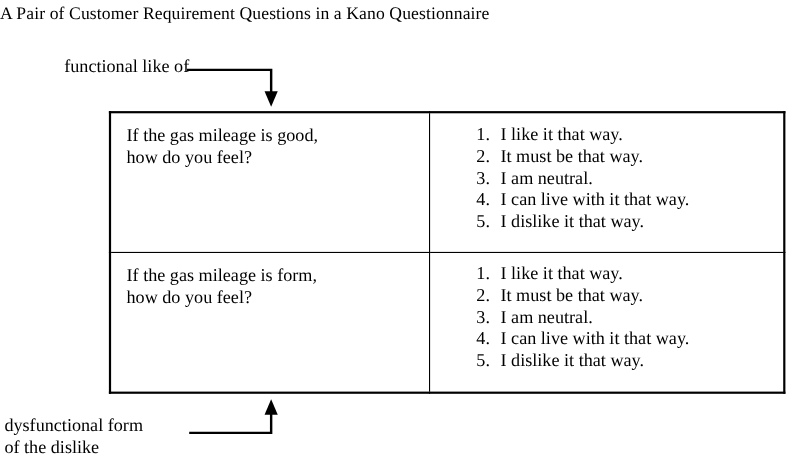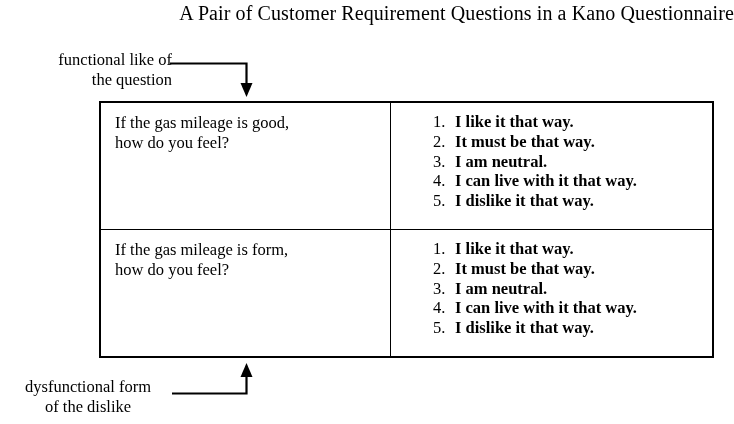--- a/index.html
+++ b/index.html
@@ -23,22 +23,22 @@
     width: 734px;
     height: 424px;
   }
 
   
   .title {
     position: absolute;
     left: 0;
     top: 3px;
     width: 734px;
-    text-align: right;
-    font-size: 20px;
+    text-align: left;
+    font-size: 16px;
     line-height: 20px;
     letter-spacing: 0.1px;
     white-space: nowrap;
   }
 
   
   .callout-label {
     position: absolute;
     font-size: 16.5px;
     line-height: 20px;
@@ -49,21 +49,21 @@
 
   #functional-label {
     left: 6px;
     top: 50px;
     text-align: right;
     width: 166px;
   }
   #dysfunctional-label {
     left: 4px;
     top: 377px;
-    text-align: center;
+    text-align: left;
     width: 168px;
   }
 
   
   .connector-svg {
     position: absolute;
     left: 0;
     top: 0;
     width: 734px;
     height: 424px;
@@ -118,33 +118,31 @@
   }
   .answer-list li .num {
     position: absolute;
     left: 42px;
     width: 22px;
     text-align: left;
   }
   .answer-list li .ans {
     display: inline-block;
     margin-left: 22px;
-    font-weight: bold;
   }
 </style>
 </head>
 <body>
 
 <div id="diagram-root">
 
   <div class="title">A Pair of Customer Requirement Questions in a Kano Questionnaire</div>
 
   <div class="callout-label" id="functional-label">
     <span class="line-a">functional like of</span>
-    <span class="line-b">the question</span>
   </div>
 
   <div class="callout-label" id="dysfunctional-label">
     <span class="line-a">dysfunctional form</span>
     <span class="line-b">of the dislike</span>
   </div>
 
   <svg class="connector-svg" viewBox="0 0 734 424">
 
     <g>

